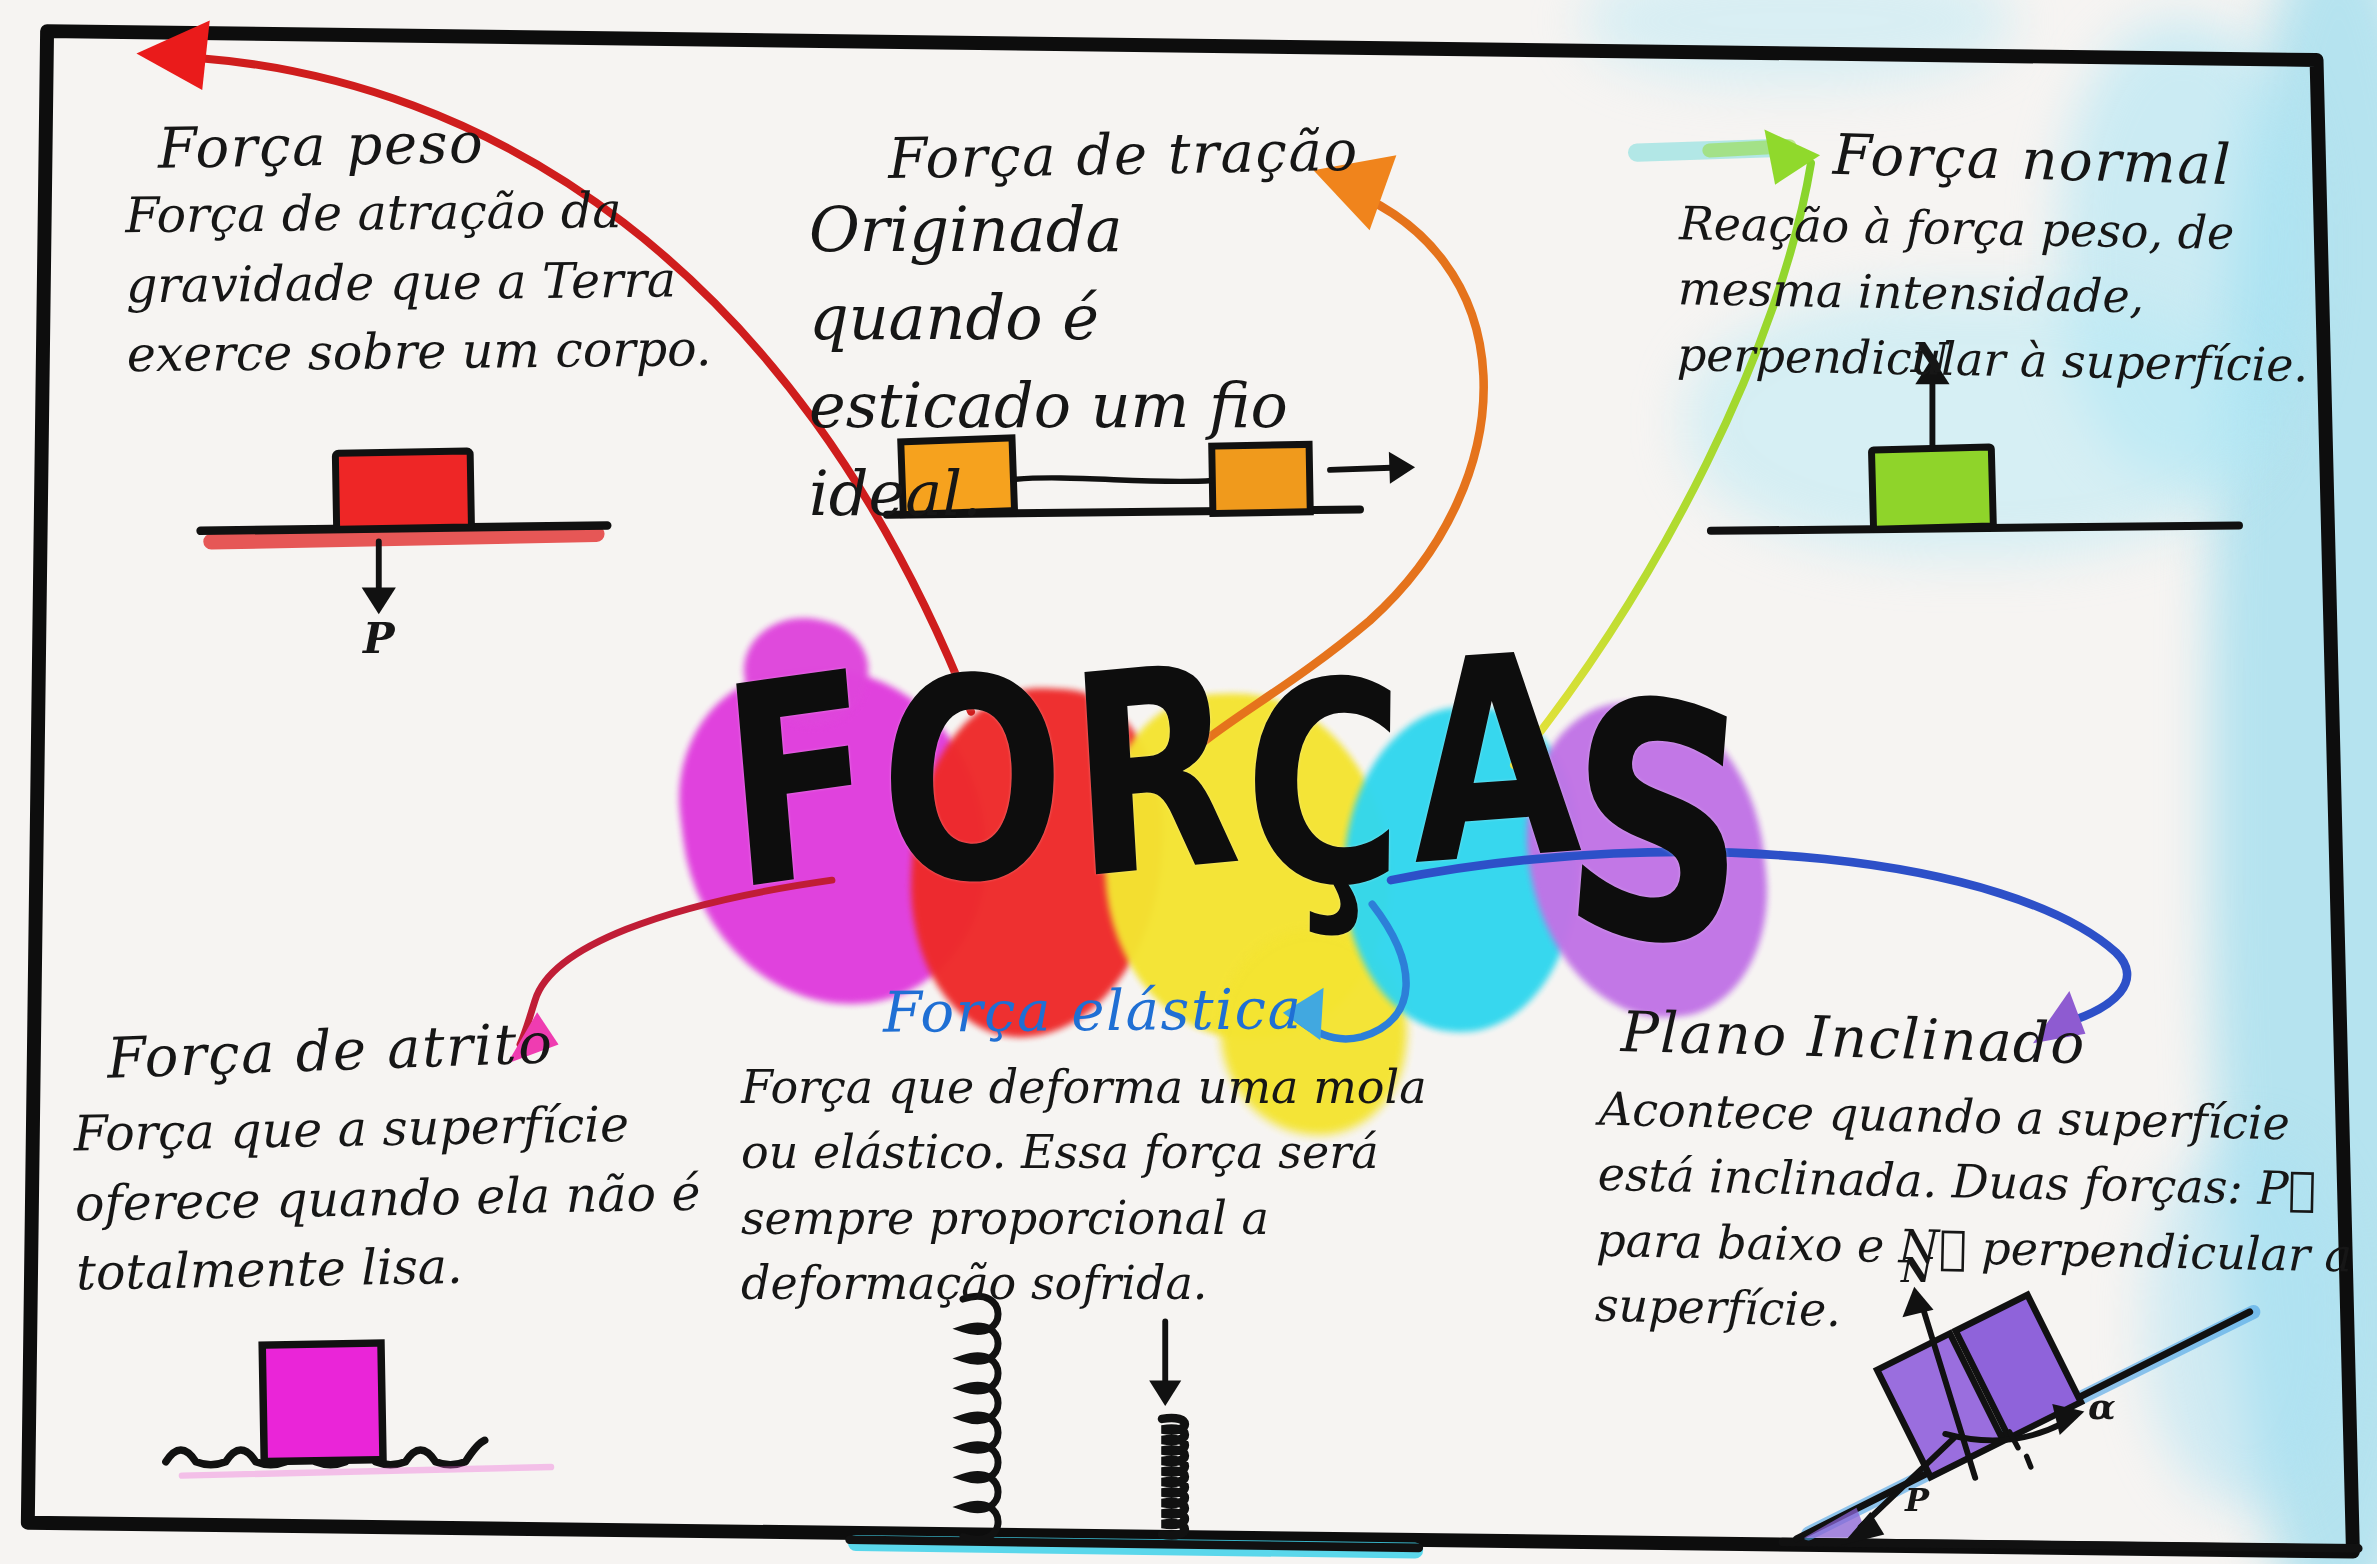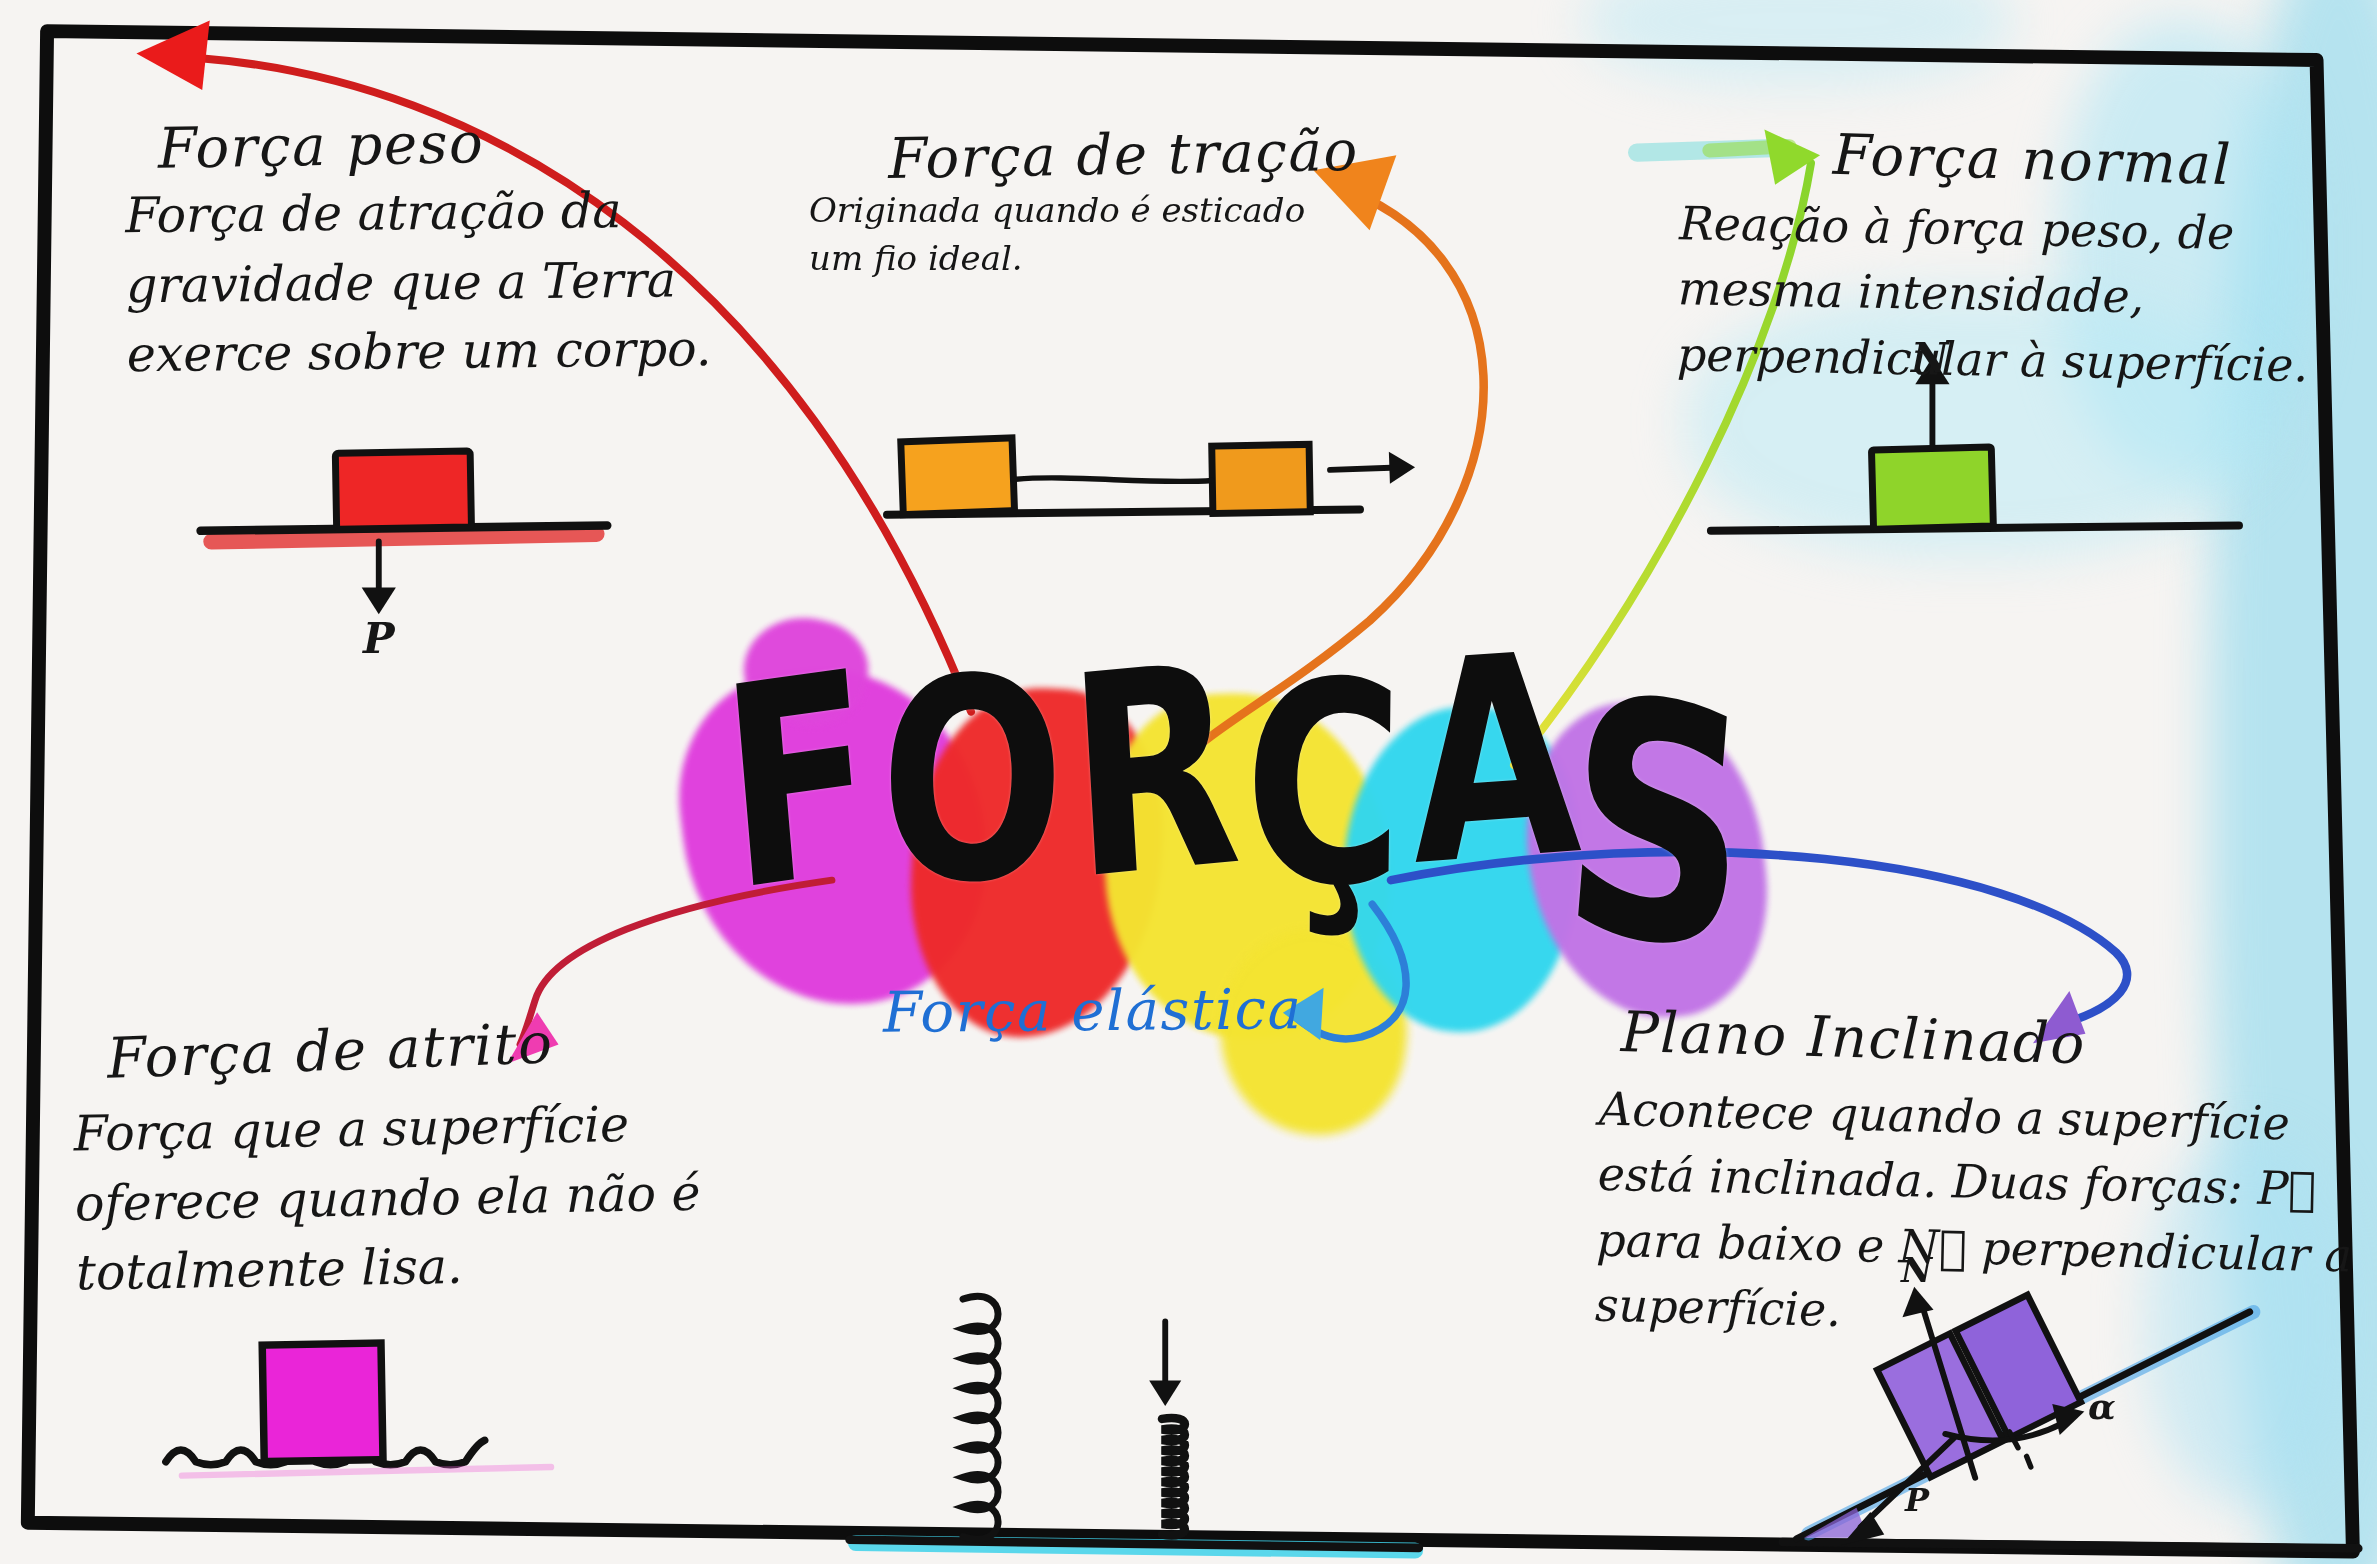--- a/index.html
+++ b/index.html
@@ -28,21 +28,21 @@
   .blob-violet{left:1529px;top:701px;width:235px;height:318px;background:#c173e6;transform:rotate(-6deg);border-radius:45% 52% 42% 55%;}
   svg.overlay{position:absolute;left:0;top:0;z-index:3;}
   
   .txt{position:absolute;z-index:4;color:#161616;}
   .sec-title{font-size:56px;font-style:italic;letter-spacing:1.6px;white-space:nowrap;}
   .sec-desc{font-style:italic;line-height:1.42;}
   .diag-label{font-style:italic;font-weight:600;}
   .t-peso{left:158px;top:113px;transform:rotate(-1deg);}
   .d-peso{left:126px;top:178px;width:631px;font-size:49px;transform:rotate(-0.6deg);}
   .t-tracao{left:888px;top:122px;transform:rotate(-1deg);}
-  .d-tracao{left:809px;top:186px;width:535px;font-size:34px;}
+  .d-tracao{left:809px;top:186px;width:535px;font-size:62px;}
   .t-normal{left:1833px;top:127px;transform:rotate(1.5deg);}
   .d-normal{left:1678px;top:197px;width:658px;font-size:46px;transform:rotate(1deg);}
   .t-atrito{left:107px;top:1018px;transform:rotate(-2deg);}
   .d-atrito{left:75px;top:1094px;width:642px;font-size:49px;transform:rotate(-1deg);}
   .t-elastica{left:883px;top:978px;color:#1f6fd4;transform:rotate(-0.5deg);}
   .d-elastica{left:741px;top:1055px;width:717px;font-size:46px;}
   .t-plano{left:1621px;top:1005px;transform:rotate(1.5deg);}
   .d-plano{left:1597px;top:1085px;width:781px;font-size:46px;transform:rotate(1.2deg);}
   .lab-peso-p{left:363px;top:614px;font-size:42px;}
   .lab-normal-n{left:1911px;top:334px;font-size:41px;}
@@ -196,20 +196,21 @@
   <div class="txt sec-title t-tracao">Força de tração</div>
   <div class="txt sec-desc  d-tracao">Originada quando é esticado um fio ideal.</div>
 
   <div class="txt sec-title t-normal">Força normal</div>
   <div class="txt sec-desc  d-normal">Reação à força peso, de mesma intensidade, perpendicular à superfície.</div>
 
   <div class="txt sec-title t-atrito">Força de atrito</div>
   <div class="txt sec-desc  d-atrito">Força que a superfície oferece quando ela não é totalmente lisa.</div>
 
   <div class="txt sec-title t-elastica">Força elástica</div>
+  <div class="txt sec-desc  d-elastica">Força que deforma uma mola ou elástico. Essa força será sempre proporcional a deformação sofrida.</div>
 
   <div class="txt sec-title t-plano">Plano Inclinado</div>
   <div class="txt sec-desc  d-plano">Acontece quando a superfície está inclinada. Duas forças: P⃗ para baixo e N⃗ perpendicular a superfície.</div>
 
   <div class="txt diag-label lab-peso-p">P</div>
   <div class="txt diag-label lab-normal-n">N</div>
   <div class="txt diag-label lab-inc-n">N</div>
   <div class="txt diag-label lab-inc-p">P</div>
   <div class="txt diag-label lab-inc-a">α</div>
 

